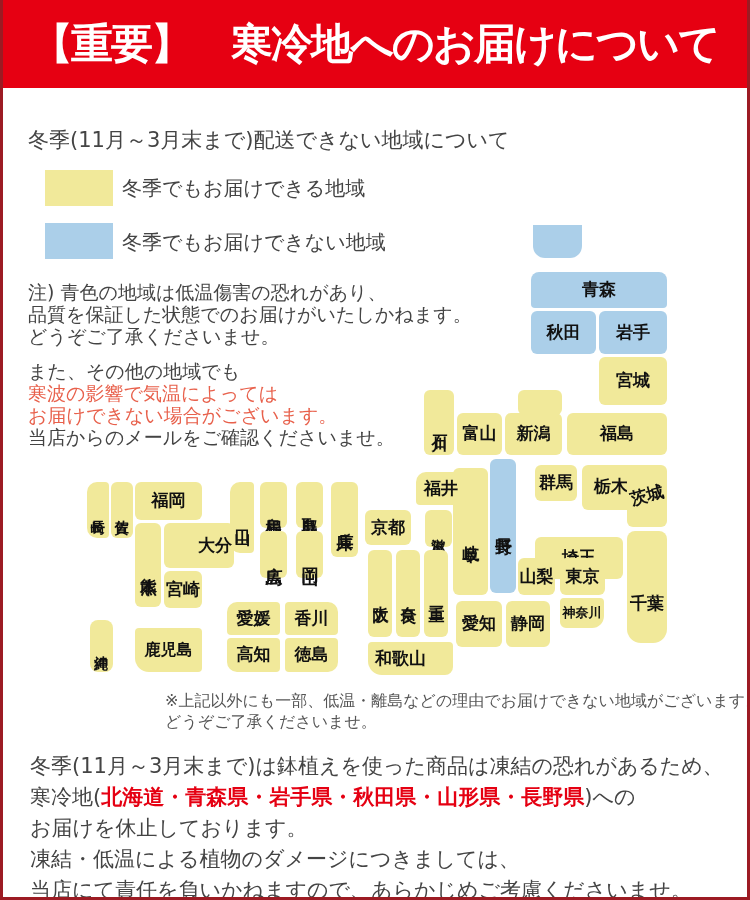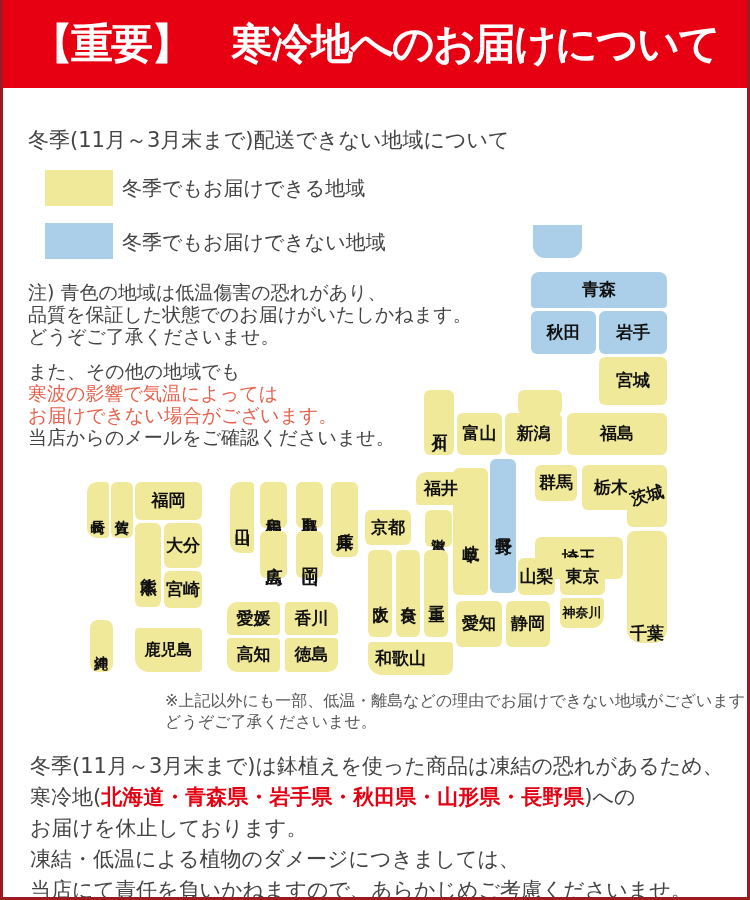--- a/index.html
+++ b/index.html
@@ -85,36 +85,36 @@
       <div class="block" style="left: 505px; top: 413px; width: 57px; height: 42px;">
         <span>新潟</span>
       </div>
       <div class="block" style="left: 518px; top: 390px; width: 44px; height: 25px;"></div>
       <div class="block" style="left: 567px; top: 413px; width: 100px; height: 42px;">
         <span>福島</span>
       </div>
       <div class="block" style="left: 535px; top: 465px; width: 42px; height: 36px;">
         <span>群馬</span>
       </div>
-      <div class="block" style="left: 582px; top: 465px; width: 58px; height: 45px;">
+      <div class="block" style="left: 582px; top: 465px; width: 58px; height: 45px; font-family: Liberation Mono, monospace;">
         <span>栃木</span>
       </div>
       <div class="block" style="left: 627px; top: 465px; width: 40px; height: 62px;">
         <span style="transform: rotate(-15deg);">茨城</span>
       </div>
       <div class="block" style="left: 535px; top: 513px; width: 88px; height: 42px; margin-top: 24px;">
         <span>埼玉</span>
       </div>
       <div class="block" style="left: 518px; top: 558px; width: 37px; height: 37px;">
         <span>山梨</span>
       </div>
       <div class="block" style="left: 560px; top: 558px; width: 45px; height: 37px;">
         <span>東京</span>
       </div>
-      <div class="block" style="left: 627px; top: 531px; width: 40px; height: 112px; border-radius: 8px 8px 14px 14px; align-items: flex-end;">
+      <div class="block" style="left: 627px; top: 531px; width: 40px; height: 112px; border-radius: 8px 8px 14px 14px; align-items: center;">
         <span style="margin-top: 34px;">千葉</span>
       </div>
       <div class="block" style="left: 560px; top: 598px; width: 44px; height: 30px; border-radius: 4px 4px 12px 6px; font-size: 13px;">
         <span>神奈川</span>
       </div>
       <div class="block ng v" style="left: 490px; top: 459px; width: 26px; height: 134px;">
         <span>長野</span>
       </div>
       <div class="block v" style="left: 453px; top: 468px; width: 35px; height: 127px;">
         <span>岐阜</span>
@@ -181,21 +181,21 @@
       </div>
       <div class="block v" style="left: 111px; top: 482px; width: 22px; height: 56px; font-size: 14px;">
         <span>佐賀</span>
       </div>
       <div class="block v" style="left: 87px; top: 482px; width: 22px; height: 56px; border-radius: 10px 4px 4px 10px; font-size: 14px;">
         <span>長崎</span>
       </div>
       <div class="block v" style="left: 135px; top: 523px; width: 26px; height: 84px;">
         <span>熊本</span>
       </div>
-      <div class="block" style="left: 164px; top: 523px; width: 38px; height: 45px;">
+      <div class="block" style="left: 164px; top: 523px; width: 38px; height: 45px; padding-left: 32px;">
         <span>大分</span>
       </div>
       <div class="block" style="left: 164px; top: 571px; width: 38px; height: 37px;">
         <span>宮崎</span>
       </div>
       <div class="block" style="left: 135px; top: 628px; width: 67px; height: 44px; border-radius: 4px 4px 4px 14px; font-size: 16px;">
         <span>鹿児島</span>
       </div>
       <div class="block v" style="left: 90px; top: 620px; width: 23px; height: 52px; border-radius: 8px; font-size: 14px;">
         <span>沖縄</span>

